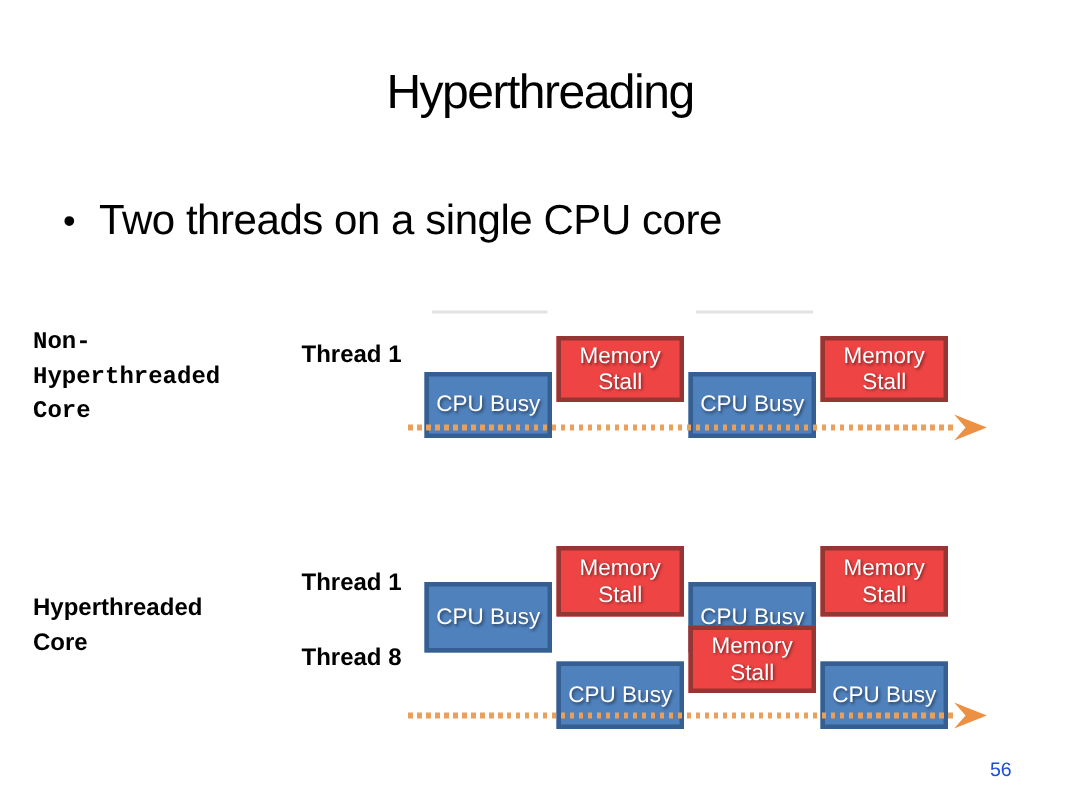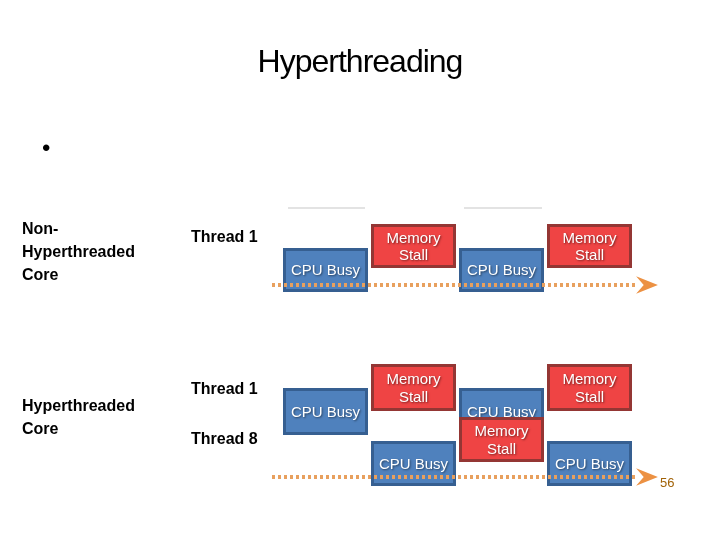--- a/index.html
+++ b/index.html
@@ -14,24 +14,24 @@
   .bullet-line {
     position:absolute; top:131px; left:42px; display:flex; align-items:flex-start;
     font-size:28px; letter-spacing:-0.3px; color:#000;
   }
   .bullet-glyph { width:24px; font-size:24px; line-height:34px; }
   .core-label {
     position:absolute; left:22px; font-size:16px; font-weight:bold;
     line-height:23px; color:#000;
   }
   .core-line { display:block; }
-  #core1 { top:217px; }
+  #core1 { top:217px;font-family:Liberation Mono, monospace; }
   #core2 { top:394px; }
   .thread-label {
-    position:absolute; left:191px; font-size:16px; font-weight:bold;
+    position:absolute; left:201px; font-size:16px; font-weight:bold;
     line-height:19px; color:#000;
   }
   #thread1a { top:227px; }
   #thread1b { top:379px; }
   #thread2b { top:429px; }
 
   .box {
     position:absolute; width:85px; height:44px; box-sizing:border-box;
     display:flex; align-items:center; justify-content:center; text-align:center;
     color:#fff; font-size:15px; line-height:1.15; border:3px solid;
@@ -52,32 +52,33 @@
   #dotline2 { top:475px; }
   .arrowhead { position:absolute; left:635px; width:24px; height:20px; }
   #arrowhead1 { top:275px; }
   #arrowhead2 { top:467px; }
 
   .ghost { position:absolute; top:207px; height:2px; background:#e3e3e3; }
   #ghost1 { left:288px; width:77px; }
   #ghost2 { left:464px; width:78px; }
 
   .page-number {
-    position:absolute; left:660px; top:475px; font-size:13px; color:#a16207;
+    position:absolute; left:660px; top:505px; font-size:13px; color:#1d4ed8;
   }
 </style>
 </head>
 <body>
 
 <div class="slide">
 
   <div class="title">Hyperthreading</div>
 
   <div class="bullet-line">
     <span class="bullet-glyph">•</span>
+    <span>Two threads on a single CPU core</span>
   </div>
 
   <div class="ghost" id="ghost1"></div>
   <div class="ghost" id="ghost2"></div>
 
   <div class="core-label" id="core1">
     <span class="core-line">Non-</span>
     <span class="core-line">Hyperthreaded</span>
     <span class="core-line">Core</span>
   </div>

